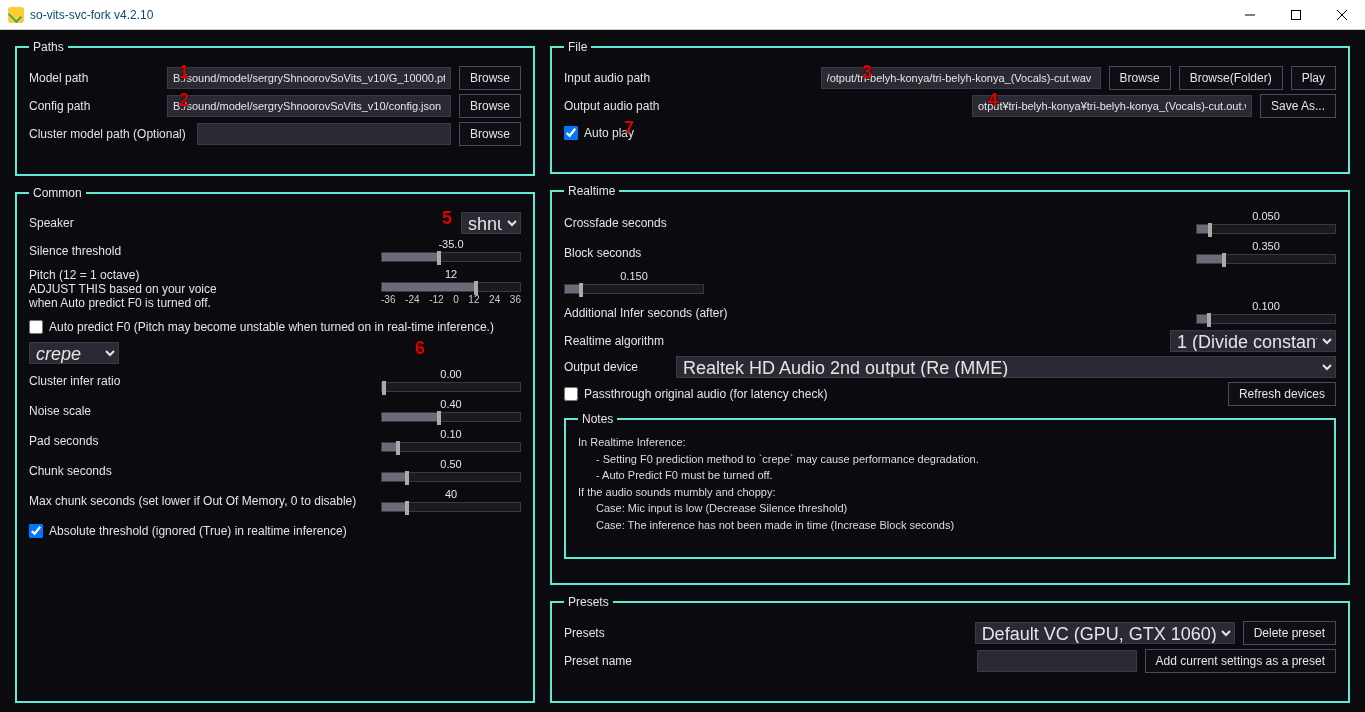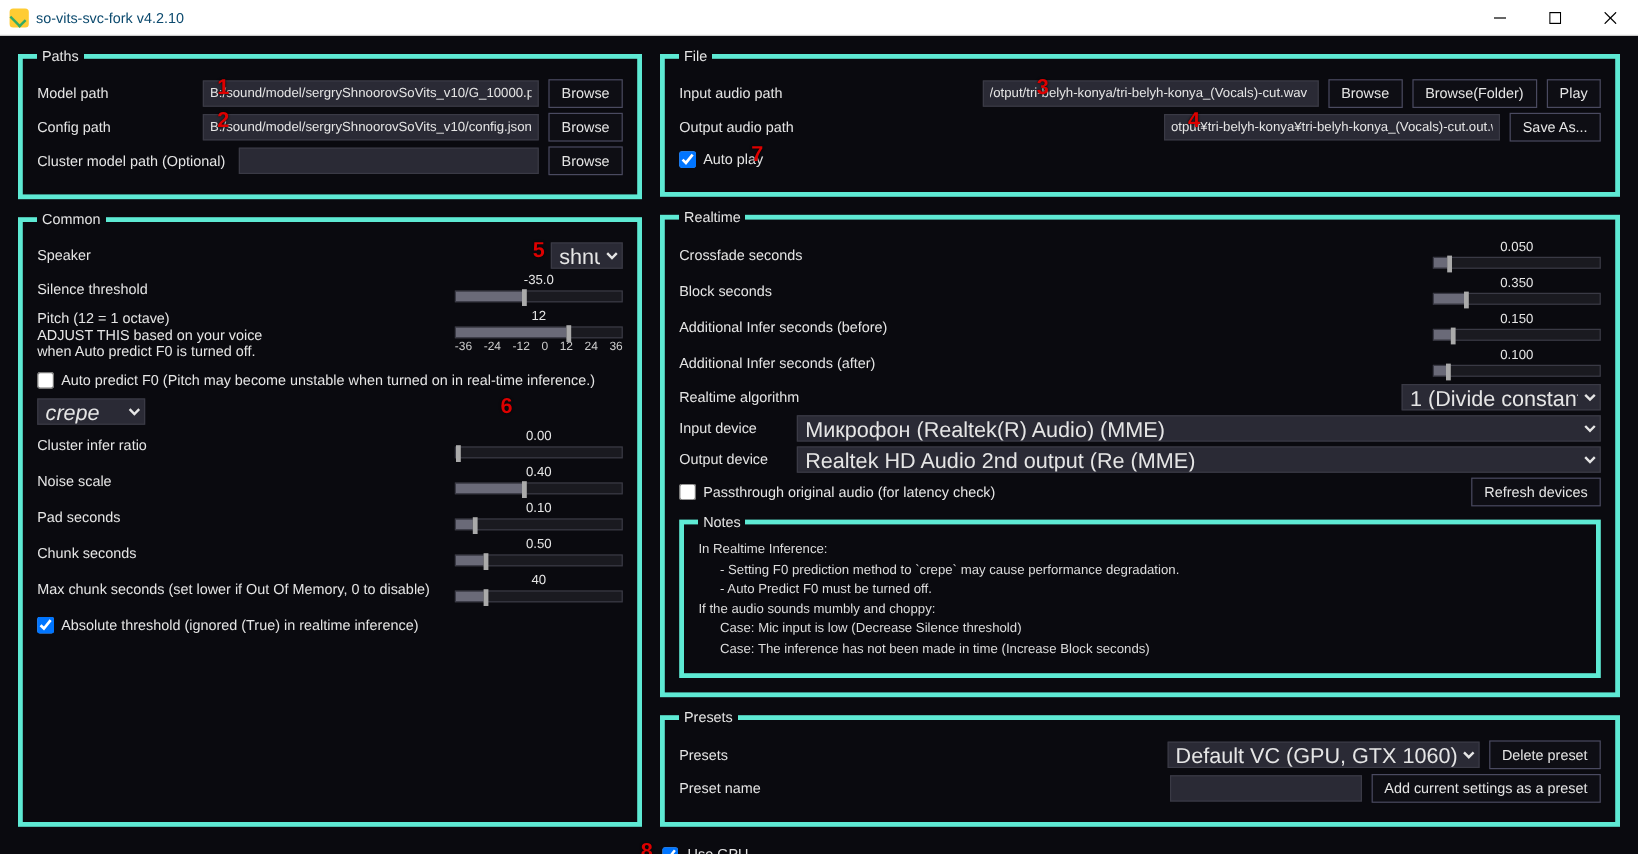--- a/index.html
+++ b/index.html
@@ -23,22 +23,22 @@
 }
 .titlebar .icon { width:16px; height:16px; margin-right:6px; background:#ffcc33; border-radius:3px; display:inline-block; position:relative;}
 .titlebar .icon::after{content:"";position:absolute;left:3px;top:3px;width:6px;height:10px;border:2px solid #3a6; border-right:none;border-top:none;transform:rotate(-45deg);}
 .titlebar .title { flex:0 0 auto; font-size:12px;}
 .titlebar .spacer{flex:1;}
 .winbtn{width:46px;height:30px;display:flex;align-items:center;justify-content:center;font-family:inherit;}
 .winbtn svg{width:10px;height:10px;stroke:#000;}
 .content{display:flex;padding:10px 15px;gap:15px;}
 .col{flex:1;display:flex;flex-direction:column;gap:10px;}
 fieldset{
-  border:4px solid #5eead4;
-  padding:8px 12px 12px 12px;
+  border:2px solid #5eead4;
+  padding:8px 12px 24px 12px;
   position:relative;
 }
 legend{padding:0 4px;font-size:12px;color:#e5e5e5;}
 .row{display:flex;align-items:center;margin:4px 0;gap:8px;min-height:22px;}
 .row .lbl{flex:0 0 auto;min-width:130px;}
 .row .lbl-wide{flex:1;}
 .row .spacer{flex:1;}
 input[type=text].field{
   background:#2a2a35;
   border:1px solid #3a3a45;
@@ -287,21 +287,20 @@
         <span class="lbl lbl-wide">Block seconds</span>
         <div class="slider-block">
             <div class="val">0.350</div>
             <div class="slider-track">
               <div class="slider-fill" style="width:18%;"></div>
               <div class="slider-handle" style="left:18%;"></div>
             </div>
           </div>
       </div>
       <div class="row">
-        <span class="lbl lbl-wide">Additional Infer seconds (before)</span>
         <div class="slider-block">
             <div class="val">0.150</div>
             <div class="slider-track">
               <div class="slider-fill" style="width:10%;"></div>
               <div class="slider-handle" style="left:10%;"></div>
             </div>
           </div>
       </div>
       <div class="row">
         <span class="lbl lbl-wide">Additional Infer seconds (after)</span>
@@ -311,26 +310,22 @@
               <div class="slider-fill" style="width:7%;"></div>
               <div class="slider-handle" style="left:7%;"></div>
             </div>
           </div>
       </div>
       <div class="row">
         <span class="lbl lbl-wide">Realtime algorithm</span>
         <select class="sel" style="width:166px;"><option>1 (Divide constantly)</option></select>
       </div>
       <div class="row">
-        <span class="lbl" style="min-width:90px;">Input device</span>
-        <select class="sel" style="flex:1;"><option>Микрофон (Realtek(R) Audio) (MME)</option></select>
-      </div>
-      <div class="row">
         <span class="lbl" style="min-width:90px;">Output device</span>
-        <select class="sel" style="flex:1;"><option>Realtek HD Audio 2nd output (Re (MME)</option></select>
+        <select class="sel" style="flex:1;margin-left:14px;"><option>Realtek HD Audio 2nd output (Re (MME)</option></select>
       </div>
       <div class="row">
         <div class="chk">
           <input type="checkbox" style="">
           <span>Passthrough original audio (for latency check)</span>
         </div>
         <span class="spacer"></span>
         <button class="btn">Refresh devices</button>
       </div>
 

